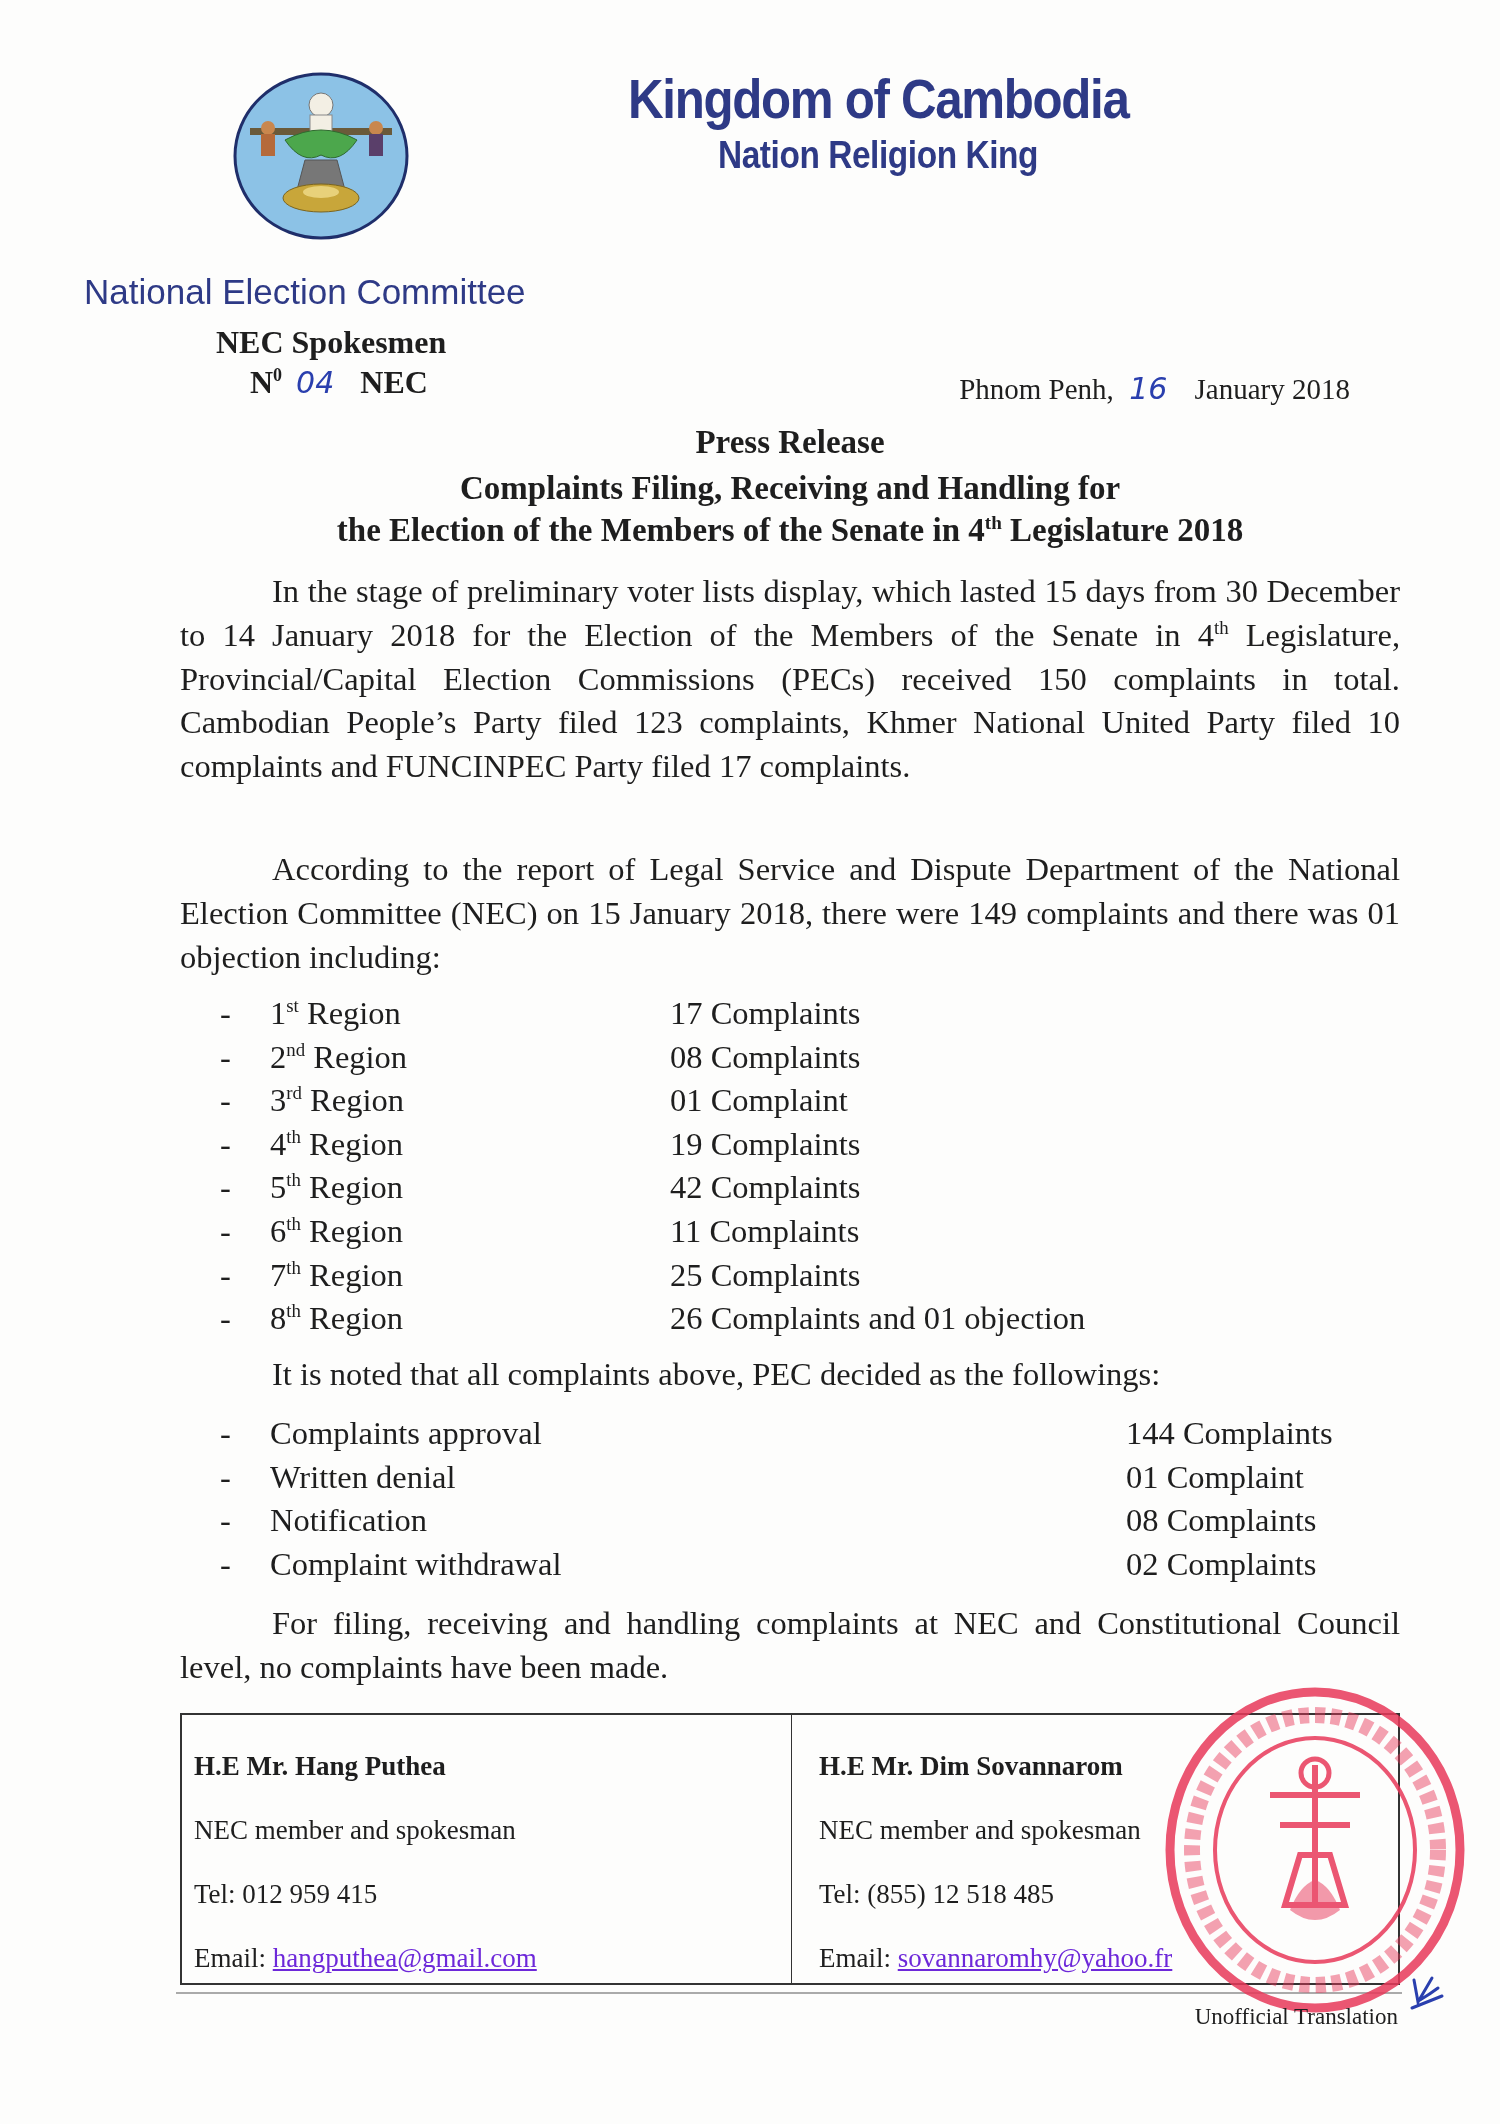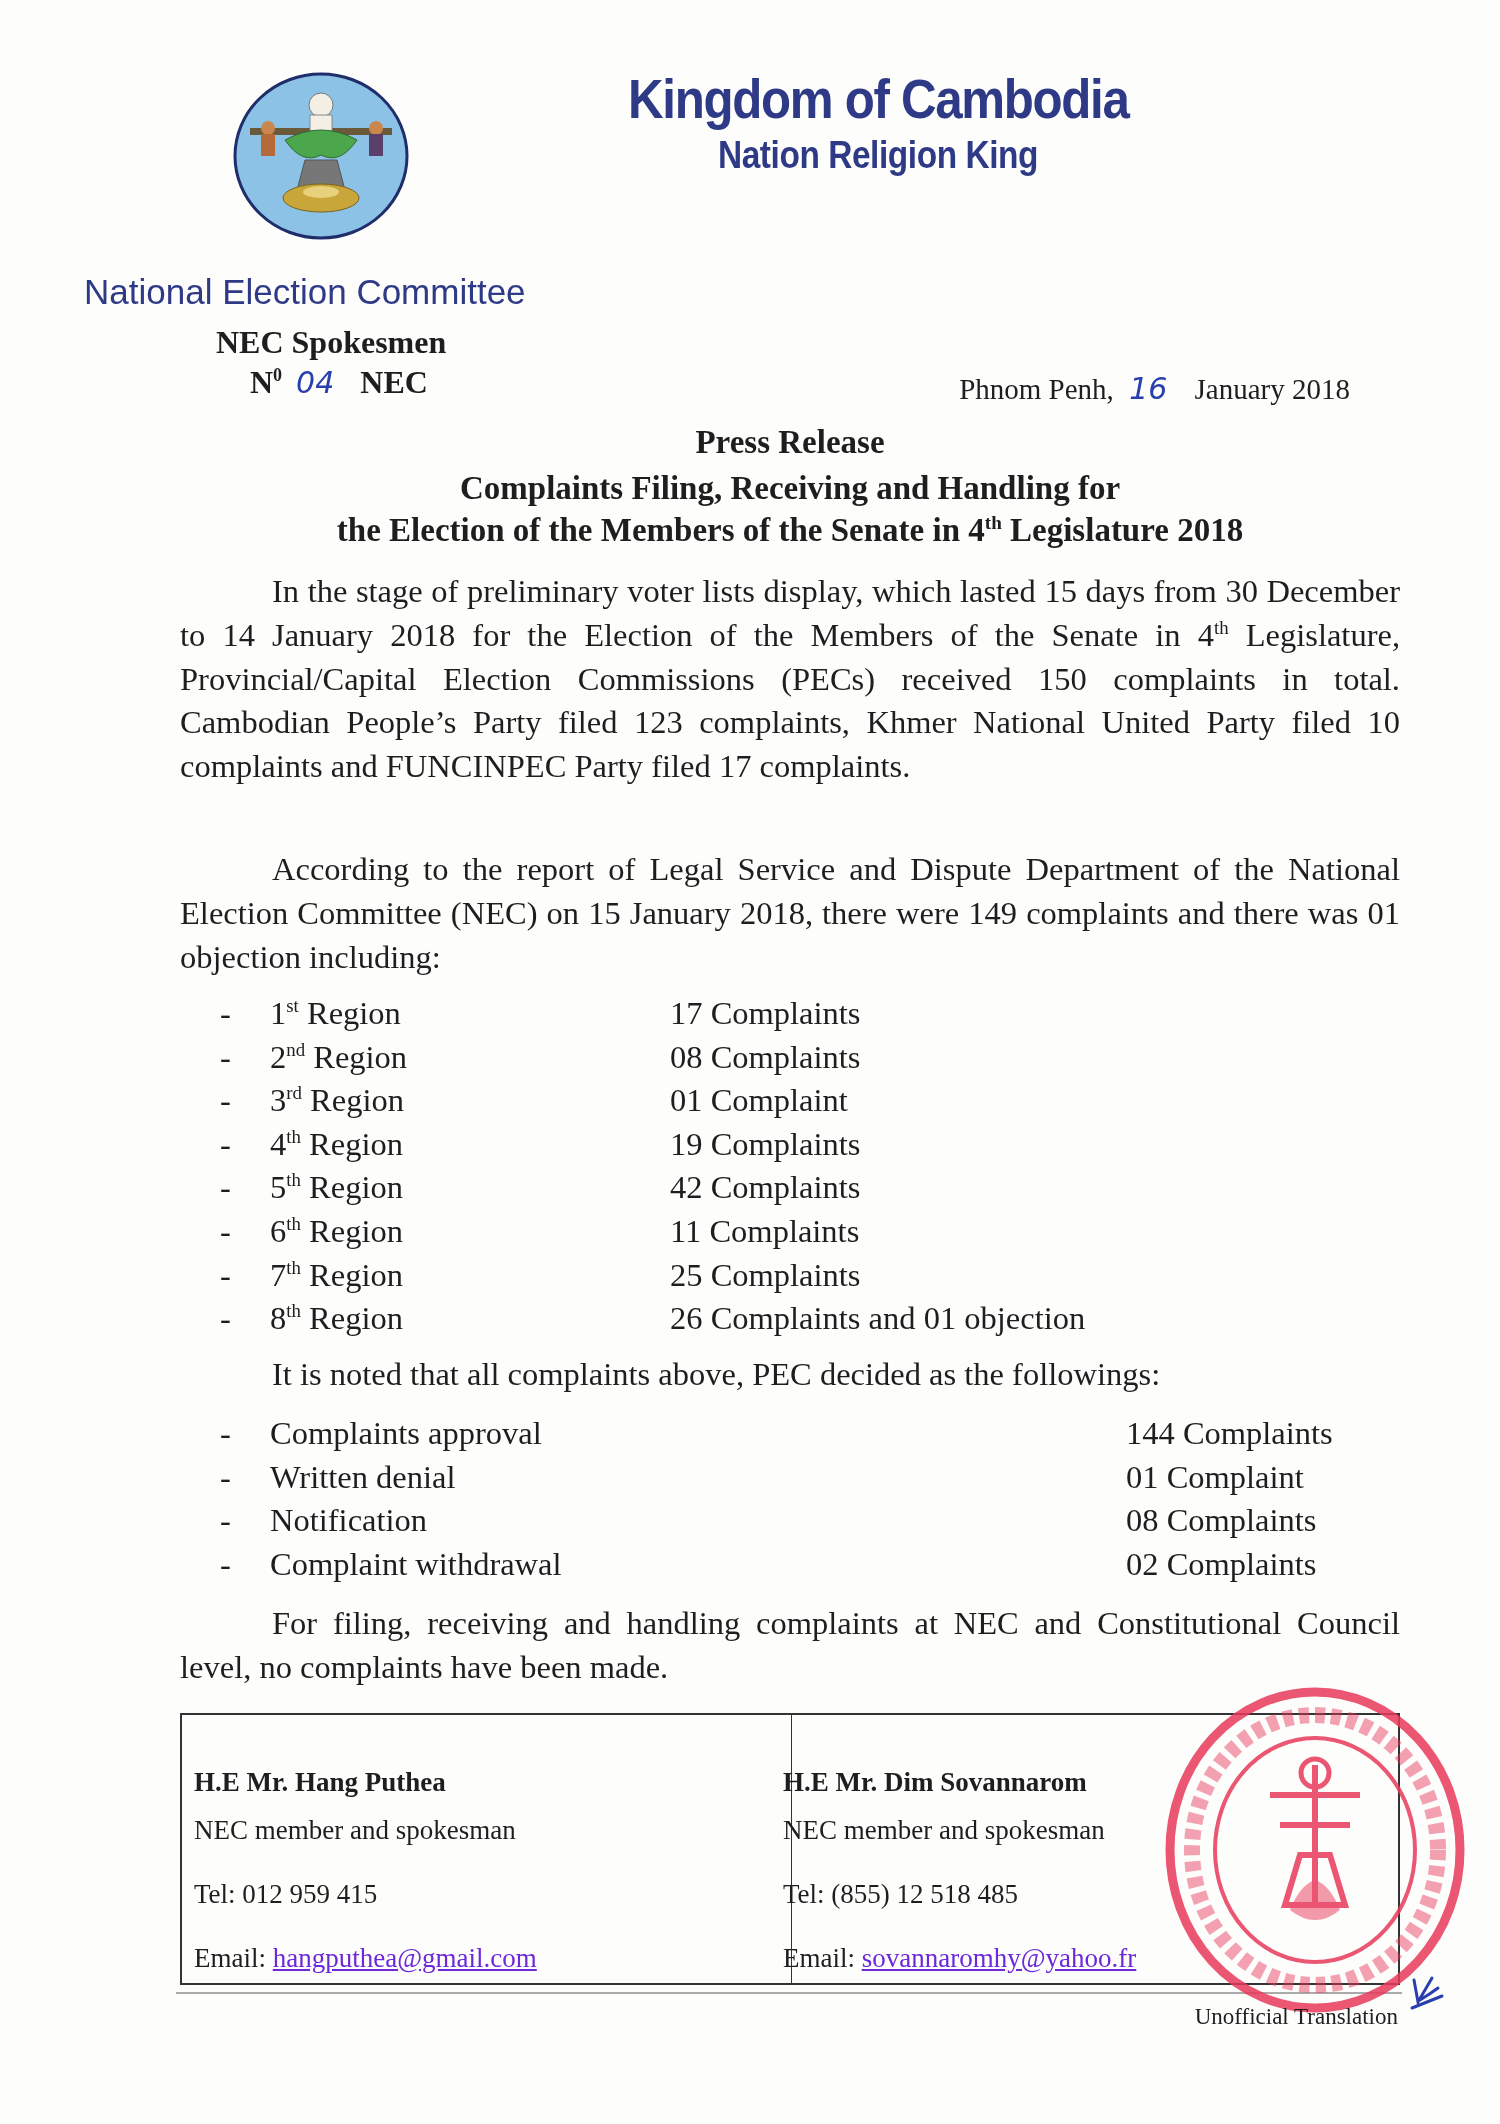--- a/index.html
+++ b/index.html
@@ -48,27 +48,27 @@
     #regions { top: 992px; }
     #regions .val { left: 414px; }
     #decisions { top: 1412px; }
     #decisions .val { left: 870px; }
 
     
     #contact-table { position: absolute; left: 180px; top: 1713px; width: 1220px; height: 272px; border: 2px solid #333; box-sizing: border-box; }
     #contact-table .divider { position: absolute; left: 609px; top: 0; bottom: 0; border-left: 1.5px solid #333; }
     .cell { position: absolute; top: 0; height: 100%; width: 600px; font-size: 27px; }
     .cell .line { position: absolute; left: 12px; white-space: nowrap; }
-    .cell .l1 { top: 36px; font-weight: bold; margin-top: 16px; }
+    .cell .l1 { top: 36px; font-weight: bold; }
     .cell .l2 { top: 100px; }
     .cell .l3 { top: 164px; }
     .cell .l4 { top: 228px; }
     .cell a { color: #6d28d9; text-decoration: underline; }
     #cell-left { left: 0; }
-    #cell-right { left: 589px; }
+    #cell-right { left: 625px; }
     #under-rule { position: absolute; left: 176px; top: 1992px; width: 1226px; border-top: 2px solid #aaa; }
     #unofficial { right: 102px; top: 2004px; font-size: 23px; }
     #stamp { left: 1160px; top: 1685px; width: 310px; height: 330px; opacity: 0.85; }
     #initials { left: 1408px; top: 1972px; width: 40px; height: 40px; }
   </style>
 </head>
 <body>
 
 <svg id="logo" class="abs" viewBox="0 0 182 172">
   <ellipse cx="91" cy="86" rx="86" ry="82" fill="#8cc2e6" stroke="#1f2e6a" stroke-width="3"></ellipse>

